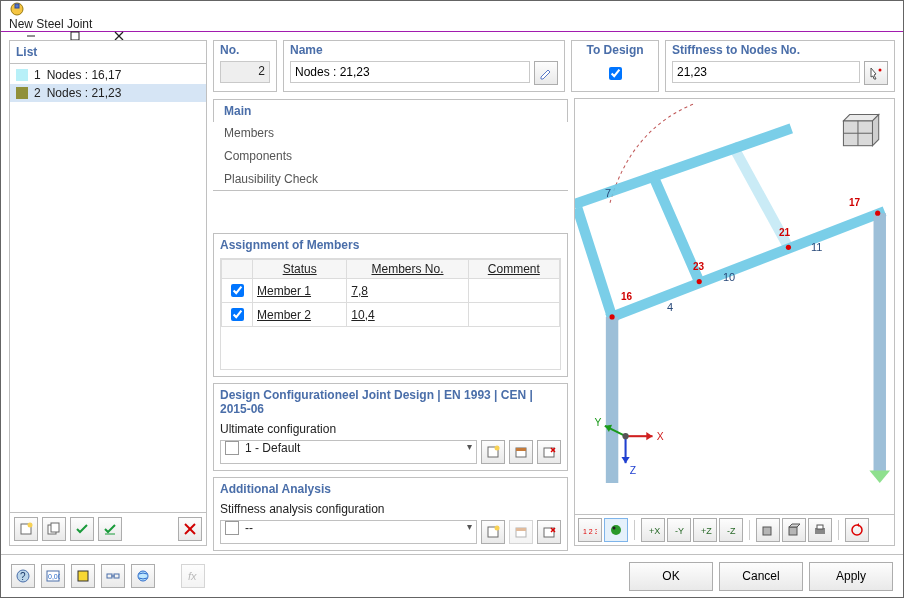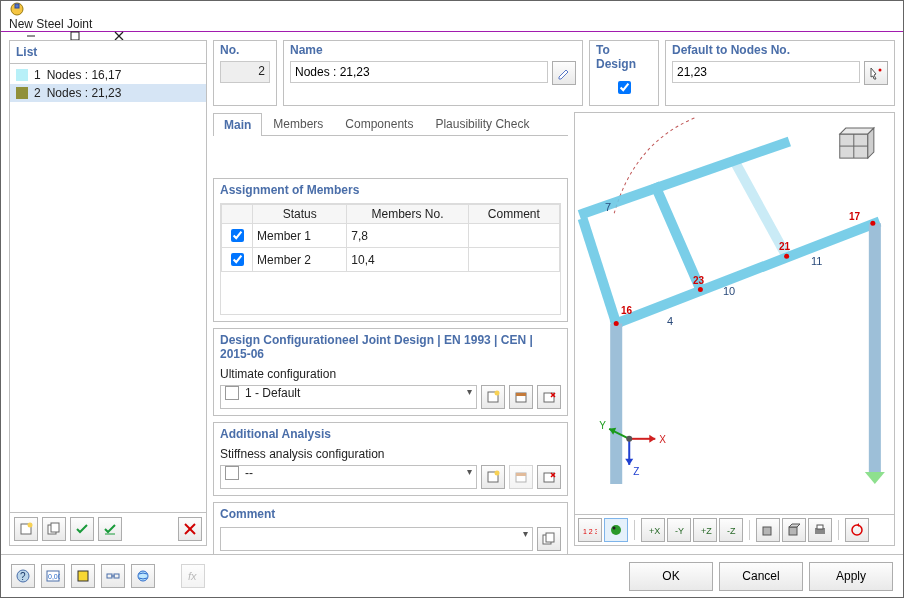--- a/index.html
+++ b/index.html
@@ -99,30 +99,30 @@
   .field-box .label { color: var(--blue-text); font-weight:bold; font-size:12px;}
   .field-box input[type=text], .field-box .ro {
     height:22px; box-sizing:border-box; padding:2px 4px;
     border:1px solid #c9c9c9; background:#fff; font: inherit;
   }
   .field-box .ro { background:#eee; text-align:right;}
   .no-box { width:64px; }
   .name-box { flex:1; }
   .name-row { display:flex; gap:4px; }
   .name-row input { flex:1; }
-  .tode-box { width:70px; align-items:center;}
+  .tode-box { width:88px; align-items:center;}
   .tode-box label {display:flex;align-items:center;justify-content:center;height:24px;}
   .assign-box { width:230px; }
   .assign-row {display:flex; gap:4px;}
   .assign-row input {flex:1;}
   
   .midrow { flex:1; display:flex; gap:6px; min-height:0;}
   .left-col { width:355px; display:flex; flex-direction:column; gap:6px; min-height:0;}
   .tabstrip {
-    display:flex; border-bottom:1px solid var(--panel-border);
+    display:flex; border-bottom:1px solid var(--panel-border);flex-direction:column;
   }
   .tab {
     padding:4px 10px; cursor:pointer; color:#555;
     border:1px solid transparent; border-bottom:none;
   }
   .tab.active {
     color: var(--blue-text); font-weight:bold;
     border-color: var(--panel-border);
     background:#fff; position:relative; top:1px;
   }
@@ -131,21 +131,21 @@
     display:flex; flex-direction:column;
     box-sizing:border-box;
   }
   .panel .panel-title {
     color: var(--blue-text); font-weight:bold; padding:4px 6px;
   }
   .panel-body { padding: 2px 6px 6px 6px; display:flex; flex-direction:column; gap:4px;}
   
   table.members { width:100%; border-collapse:collapse; font-size:12px;}
   table.members th, table.members td {
-    border:1px solid var(--grid-line); padding:2px 4px; text-align:left;
+    border:1px solid var(--grid-line); padding:2px 4px; text-align:left;text-decoration:underline;
   }
   table.members th { background:#f6f6f6; font-weight:normal; text-align:center;}
   table.members td.chk { width:22px; text-align:center;}
   .members-wrap { height:110px; overflow:auto; border:1px solid var(--grid-line);}
   
   .dd-row { display:flex; gap:4px; align-items:center;}
   .dd {
     flex:1; height:22px; border:1px solid #c0c0c0;
     display:flex; align-items:flex-start; padding:0 4px;
     background:#fff; position:relative;
@@ -278,21 +278,21 @@
             </div>
           </div>
         </div>
         <div class="field-box tode-box">
           <span class="label">To Design</span>
           <label>
               <input type="checkbox" id="todesign-cb" checked="" style="">
             </label>
         </div>
         <div class="field-box assign-box">
-          <span class="label">Default to Nodes No.</span>
+          <span class="label">Stiffness to Nodes No.</span>
           <div class="assign-row">
             <input type="text" value="21,23" style="">
             <div class="ibtn">
               <svg width="14" height="14">
                   <path d="M2 2 L7 8 L5 9 L7 13 L5 13 L4 10 L2 11 Z" fill="#fff" stroke="#555"></path>
                   <circle cx="11" cy="4" r="1.5" fill="#d00"></circle>
                 </svg>
             </div>
           </div>
         </div>

